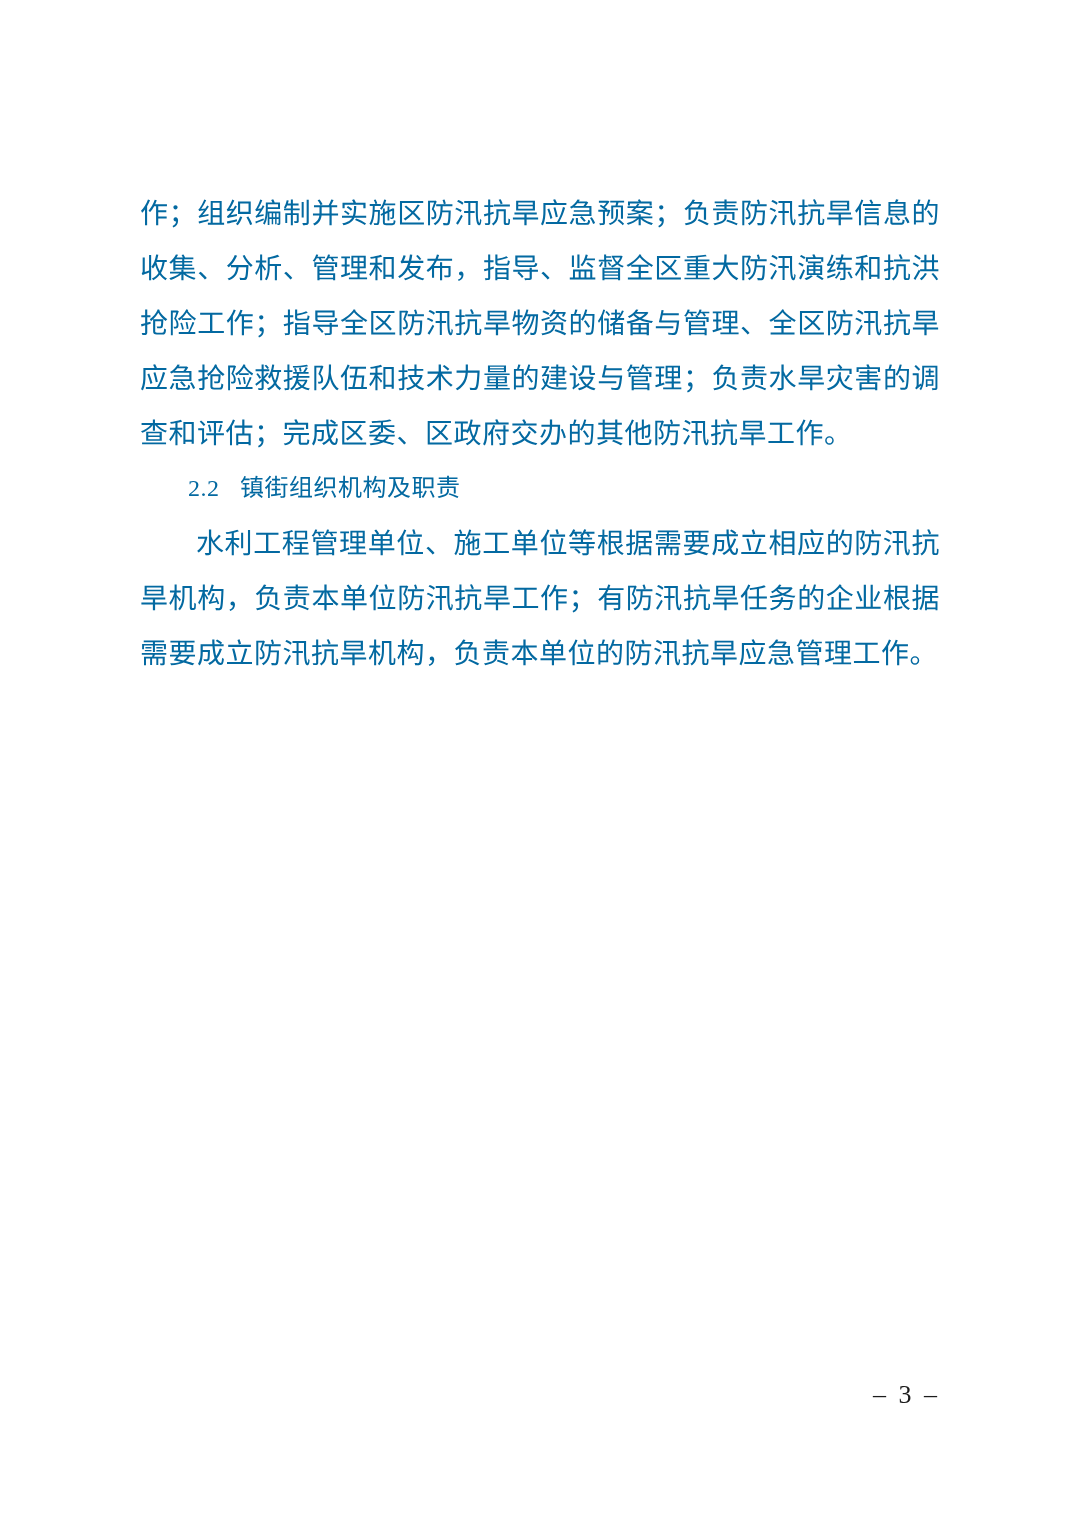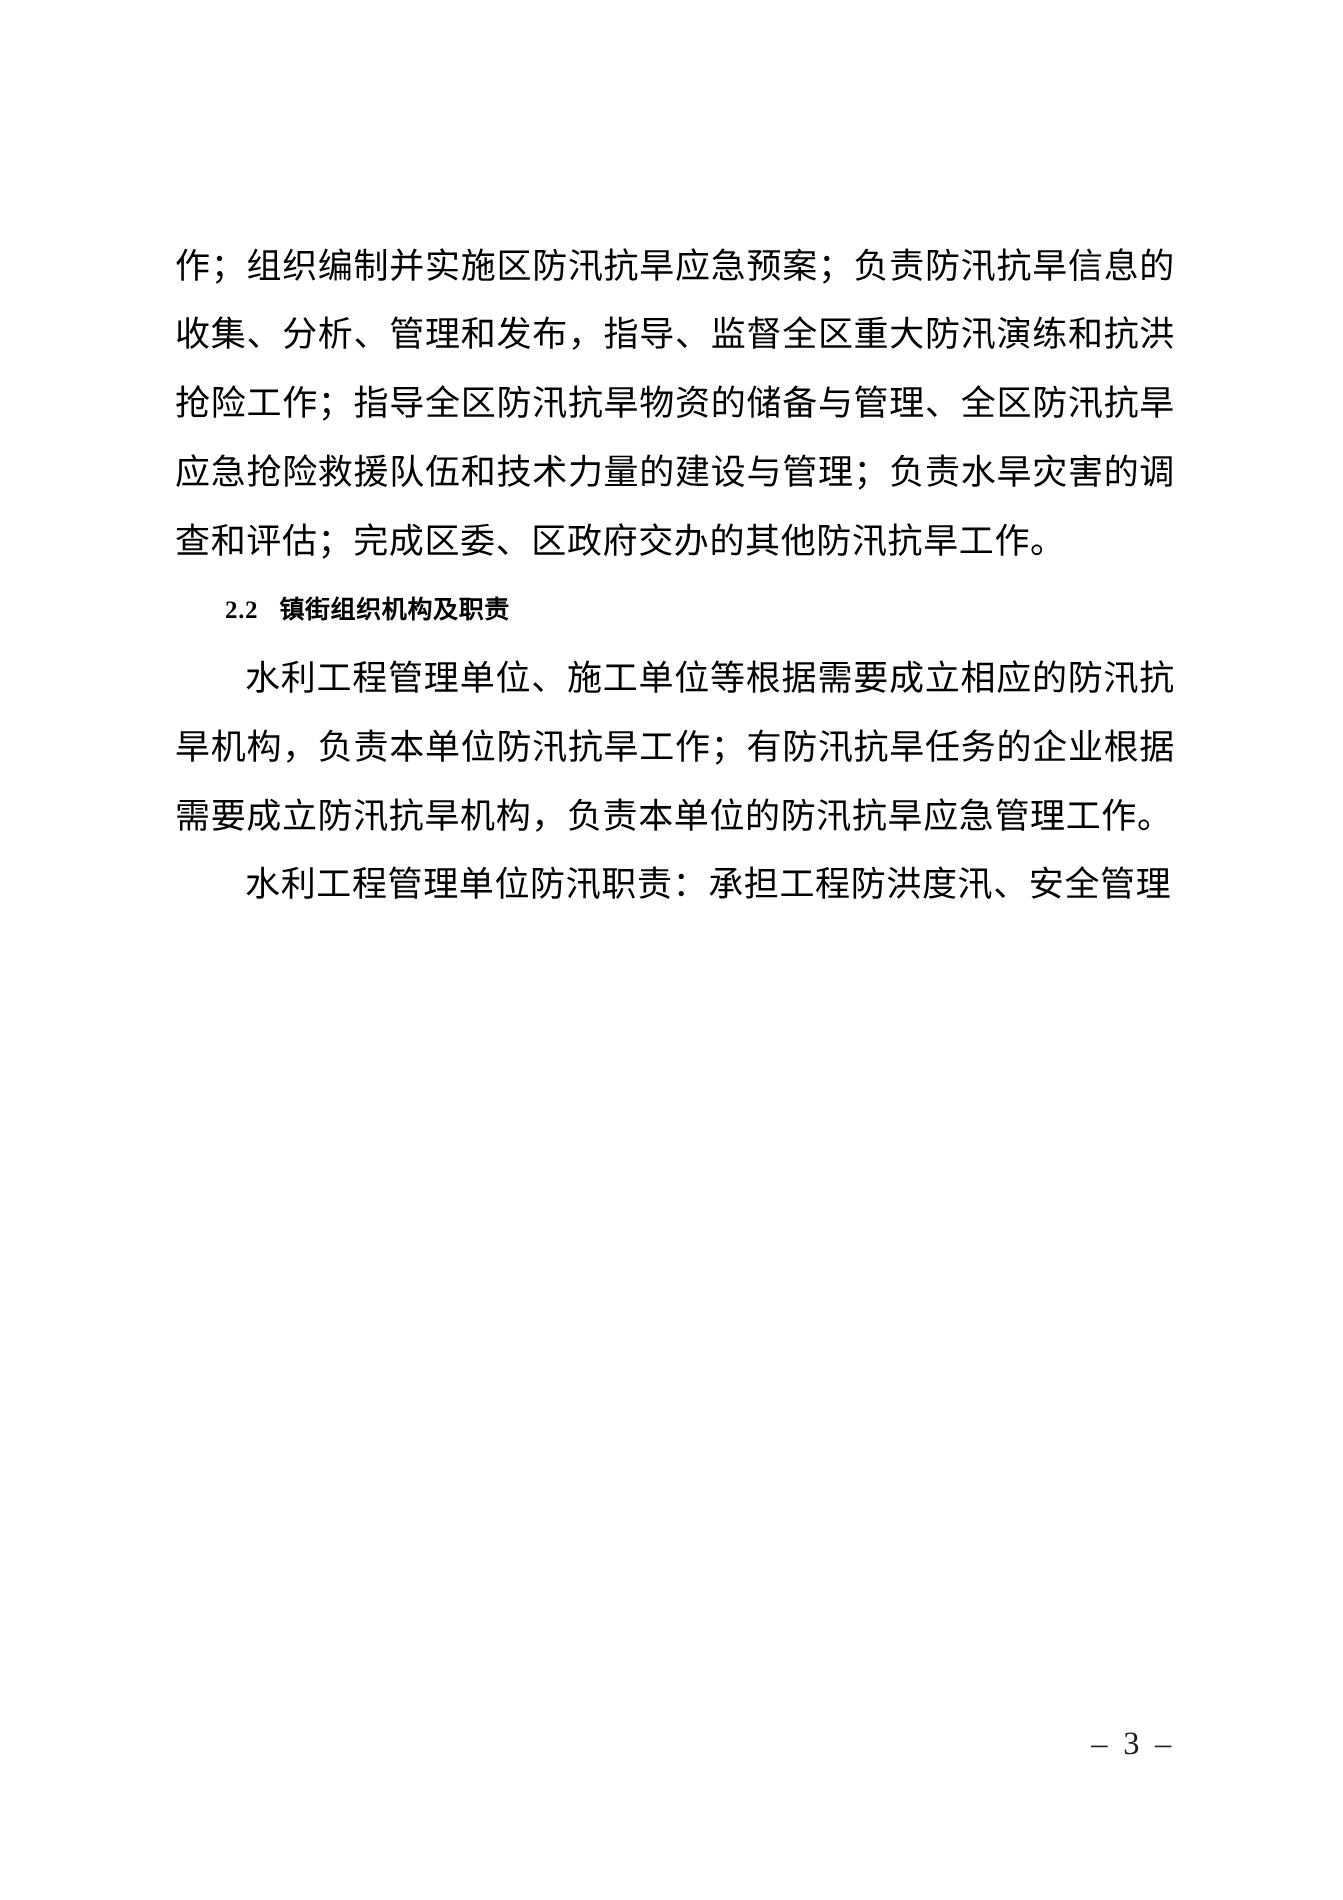--- a/index.html
+++ b/index.html
@@ -13,39 +13,39 @@
     height: 1520px;
     background: #ffffff;
     overflow: hidden;
     font-family: "Liberation Serif", "DejaVu Serif", serif;
   }
   .content {
     position: absolute;
     left: 140px;
     top: 186px;
     width: 800px;
-    color: #000000;
+    color: #0369a1;
   }
   .para {
     margin: 0;
     font-size: 28px;
     line-height: 55px;
     text-align: justify;
     text-justify: inter-character;
     text-indent: 2em;
     letter-spacing: 0.5px;
   }
   .para.no-indent {
     text-indent: 0;
   }
   .heading {
     margin: 0;
-    font-size: 20px;
+    font-size: 24px;
     line-height: 55px;
-    font-weight: 700;
+    font-weight: 400;
     text-indent: 2em;
     letter-spacing: 0.5px;
   }
   .heading .heading-title {
     margin-left: 0.85em;
   }
   .page-footer {
     position: absolute;
     right: 134px;
     bottom: 112px;
@@ -66,19 +66,18 @@
 
     <h2 class="heading">
       <span class="heading-number">2.2</span><span class="heading-title">镇街组织机构及职责</span>
     </h2>
 
 
 
 
     <p class="para">水利工程管理单位、施工单位等根据需要成立相应的防汛抗旱机构，负责本单位防汛抗旱工作；有防汛抗旱任务的企业根据需要成立防汛抗旱机构，负责本单位的防汛抗旱应急管理工作。</p>
 
-    <p class="para">水利工程管理单位防汛职责：承担工程防洪度汛、安全管理</p>
 
   </main>
 
   <footer class="page-footer">– 3 –</footer>
 
 </div>
 
 </body></html>

